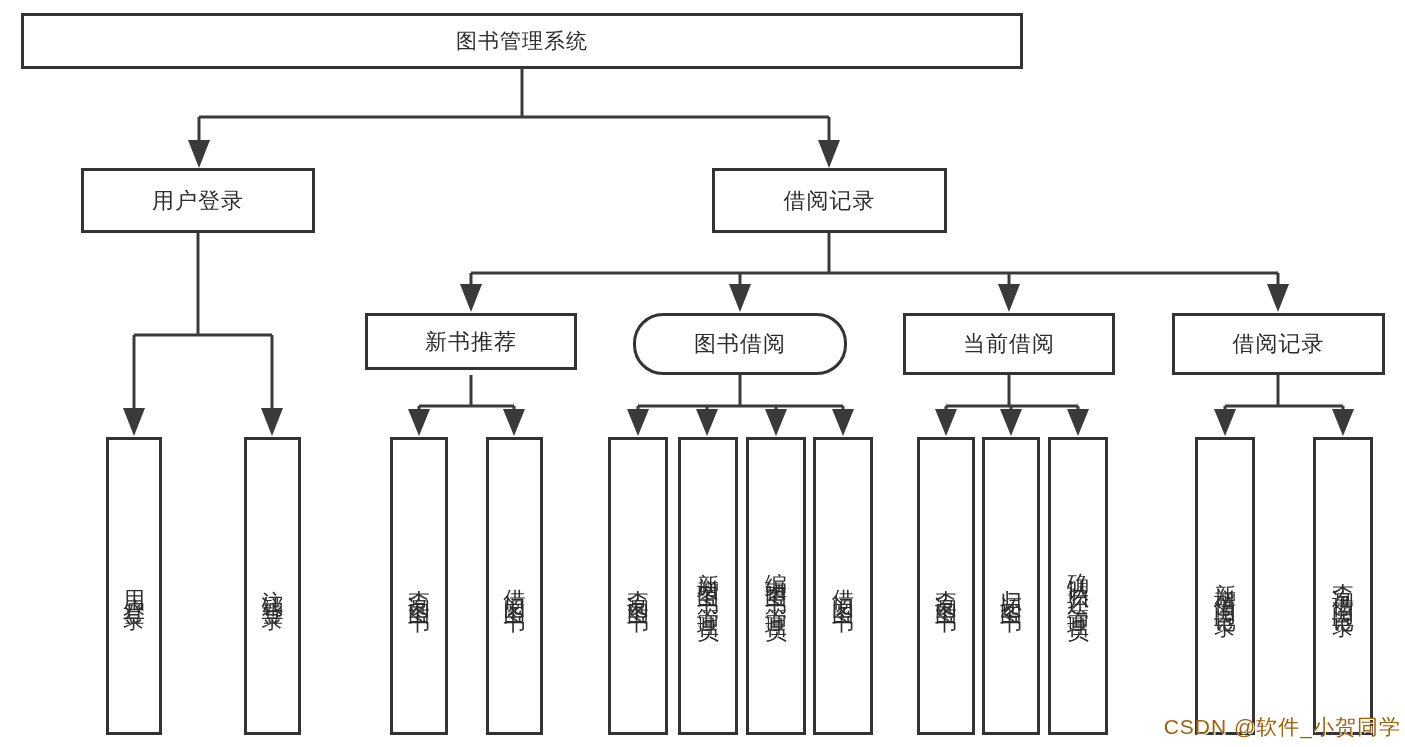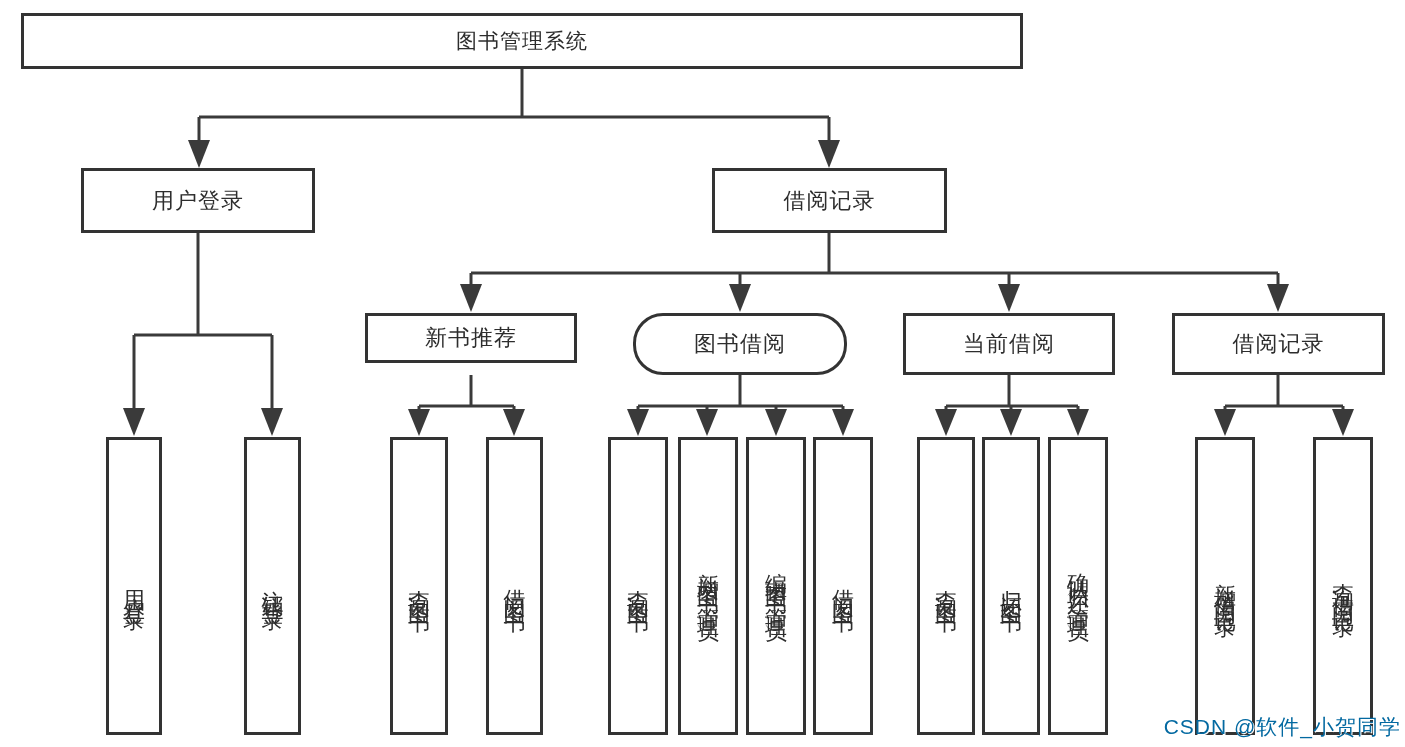--- a/index.html
+++ b/index.html
@@ -46,21 +46,21 @@
     writing-mode: vertical-rl;
     font-size: 22px;
     letter-spacing: 7px;
     line-height: 1;
   }
   .watermark {
     position: absolute;
     right: 4px;
     bottom: 6px;
     font-size: 21px;
-    color: #0369a1;
+    color: #a16207;
     letter-spacing: 1px;
     text-shadow: 1px 1px 0 #ffffff;
     z-index: 3;
     white-space: nowrap;
   }
   svg line {
     stroke: #3a3a3a;
     stroke-width: 3;
   }
   svg polygon {
@@ -140,21 +140,21 @@
       <line x1="1343" y1="406" x2="1343" y2="411"></line>
       <polygon points="1332,409 1354,409 1343,436"></polygon>
     </g>
   </svg>
 
   <div class="node h root" style="left:21px; top:13px; width:1002px; height:56px;">图书管理系统</div>
 
   <div class="node h" style="left:81px; top:168px; width:234px; height:65px;">用户登录</div>
   <div class="node h" style="left:712px; top:168px; width:235px; height:65px;">借阅记录</div>
 
-  <div class="node h" style="left:365px; top:313px; width:212px; height:50px;">新书推荐</div>
+  <div class="node h" style="left:365px; top:313px; width:212px; height:57px;">新书推荐</div>
   <div class="node h" style="left:633px; top:313px; width:214px; height:62px;border-radius:30px;">图书借阅</div>
   <div class="node h" style="left:903px; top:313px; width:212px; height:62px;">当前借阅</div>
   <div class="node h" style="left:1172px; top:313px; width:213px; height:62px;">借阅记录</div>
 
   <div class="node v" style="left:106px; top:437px; width:56px; height:298px;">用户登录</div>
   <div class="node v" style="left:244px; top:437px; width:57px; height:298px;">注销登录</div>
 
   <div class="node v" style="left:390px; top:437px; width:58px; height:298px;">查询图书</div>
   <div class="node v" style="left:486px; top:437px; width:57px; height:298px;">借阅图书</div>
 

